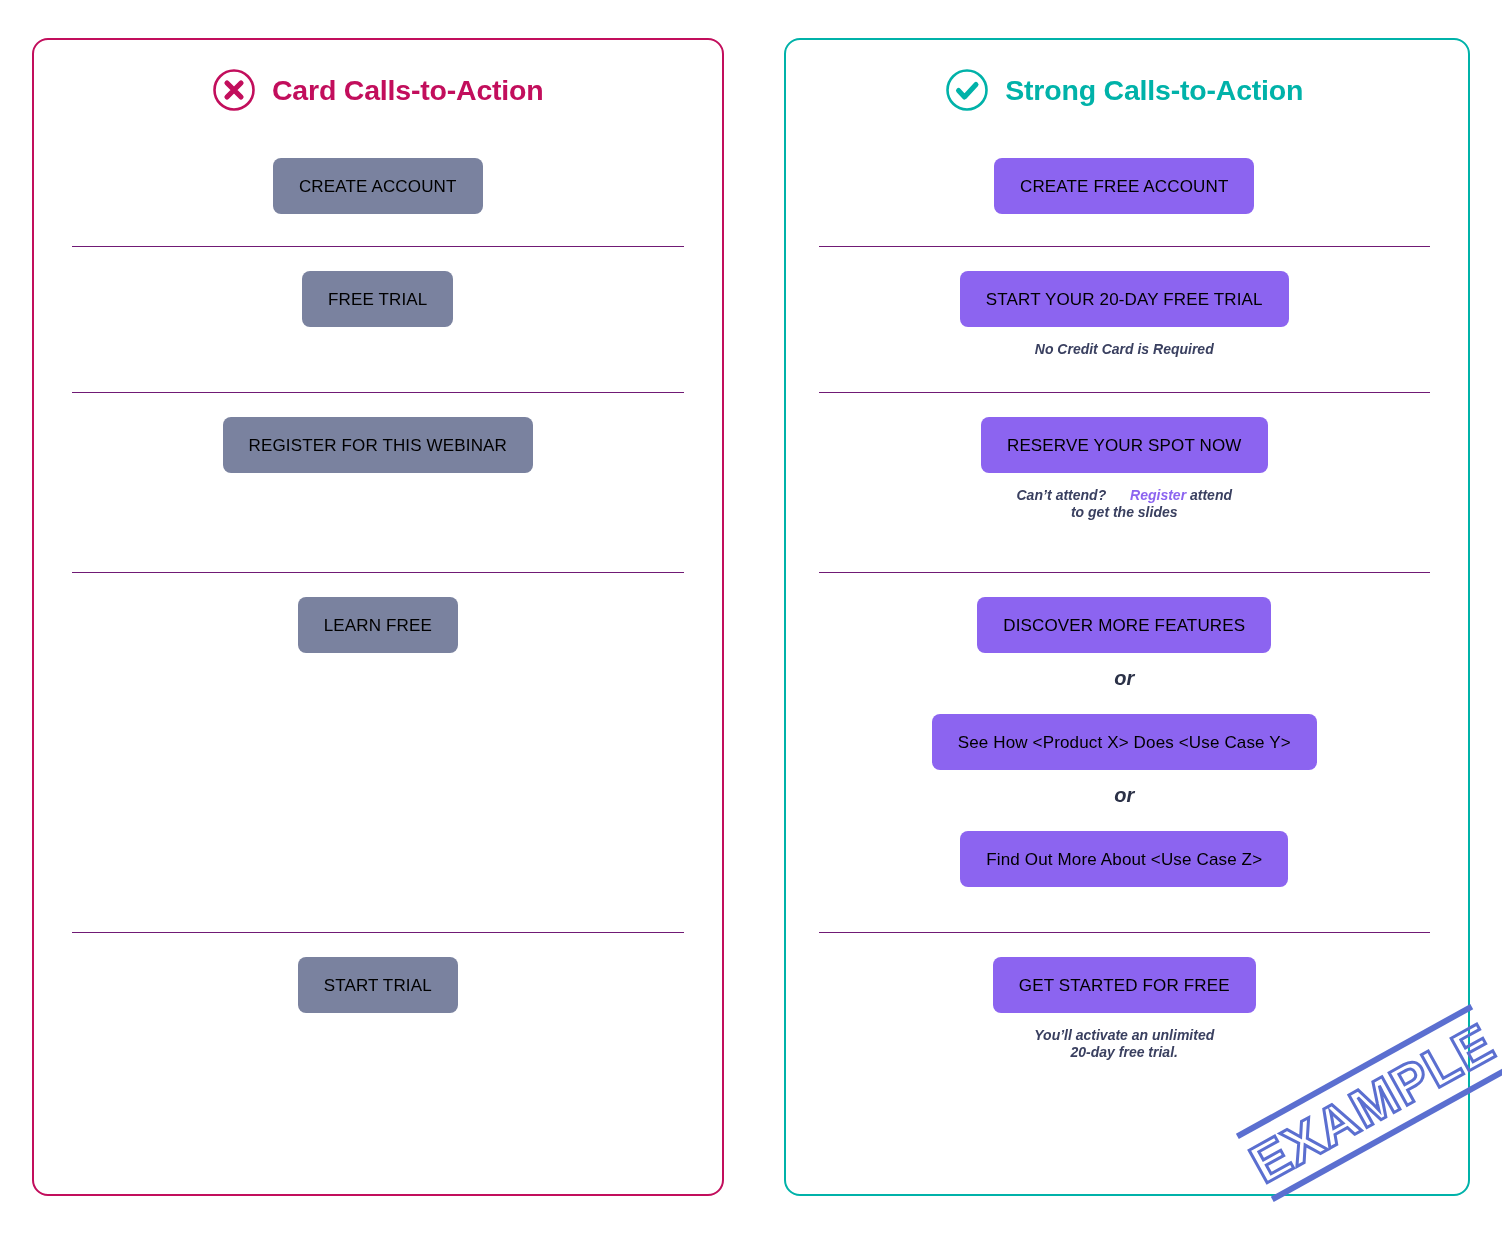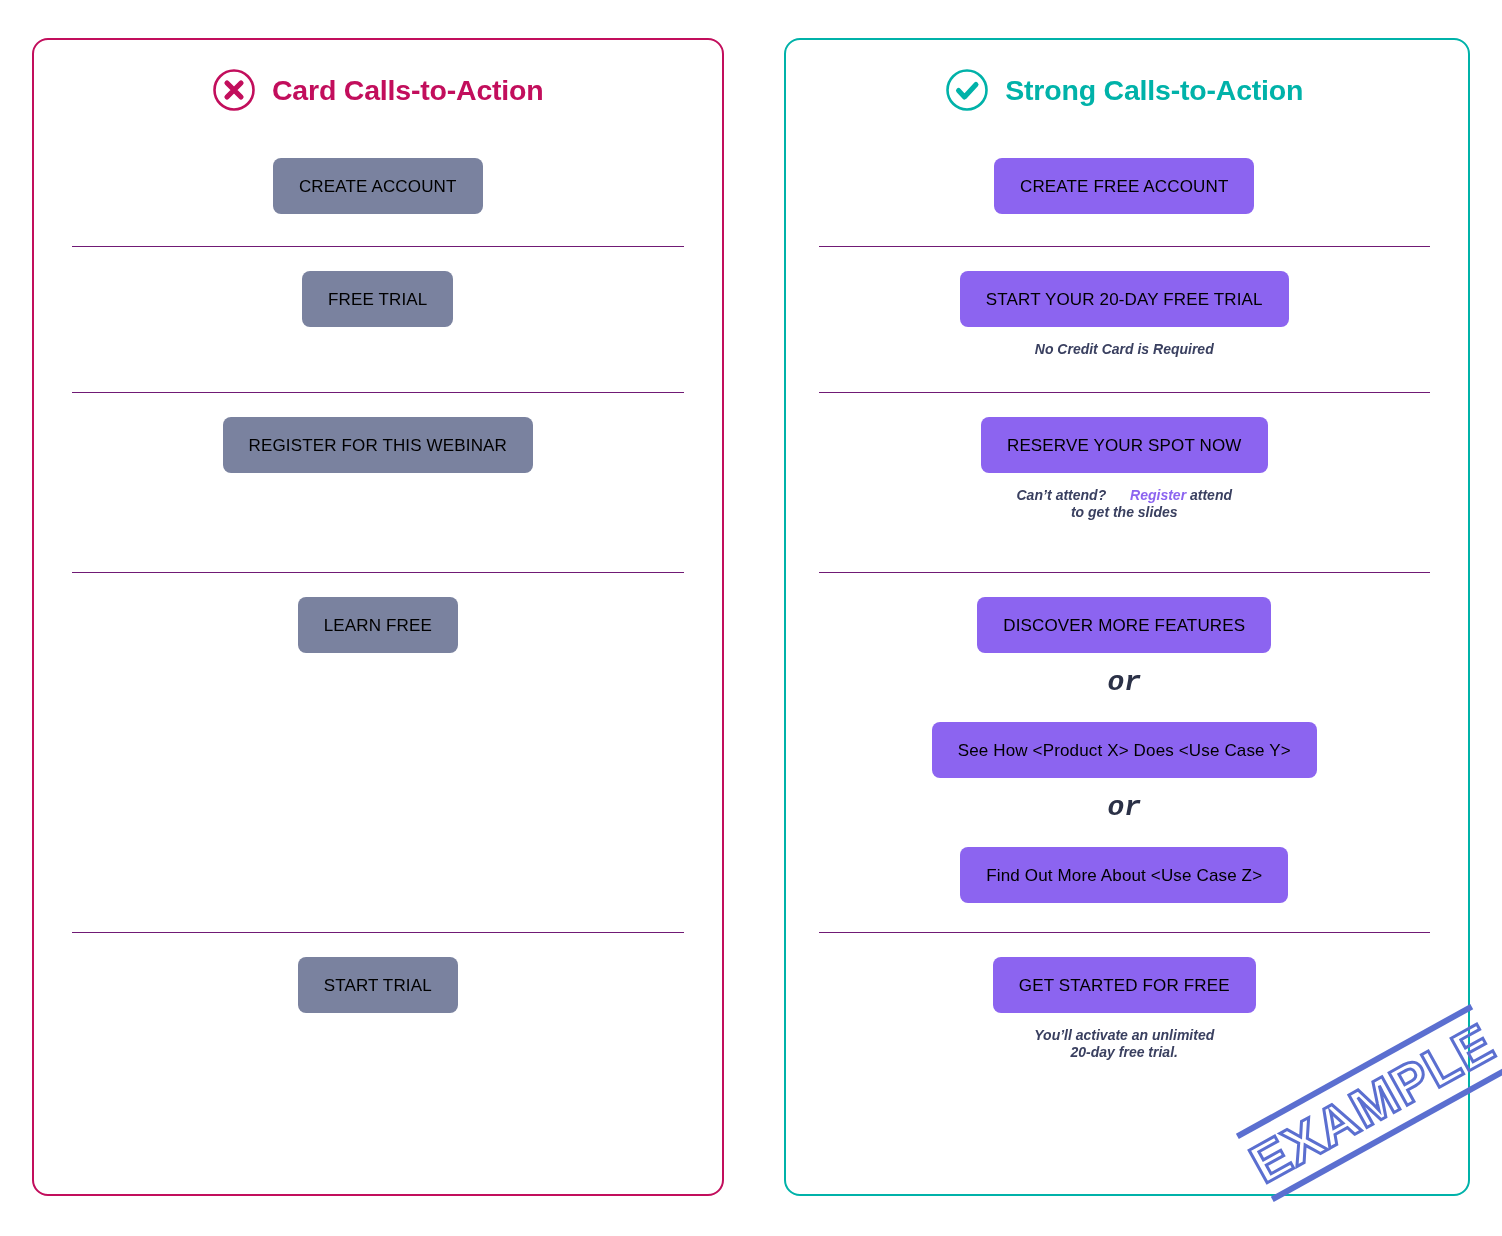--- a/index.html
+++ b/index.html
@@ -128,26 +128,25 @@
   .caption .lnk {
     color: #8c64f0;
     font-style: italic;
     font-weight: bold;
     text-decoration: none;
     cursor: pointer;
     margin-left: 20px;
   }
   .orword {
     margin-top: 14px;
-    font-size: 28px;
+    font-size: 20px;
     font-style: italic;
     font-weight: bold;
     color: #2b3147;
     text-align: center;
-    font-family: Liberation Mono, monospace;
   }
 
   
   .stamp {
     position: absolute;
     right: 6px;
     bottom: 8px;
     width: 230px;
     height: 168px;
     pointer-events: none;

